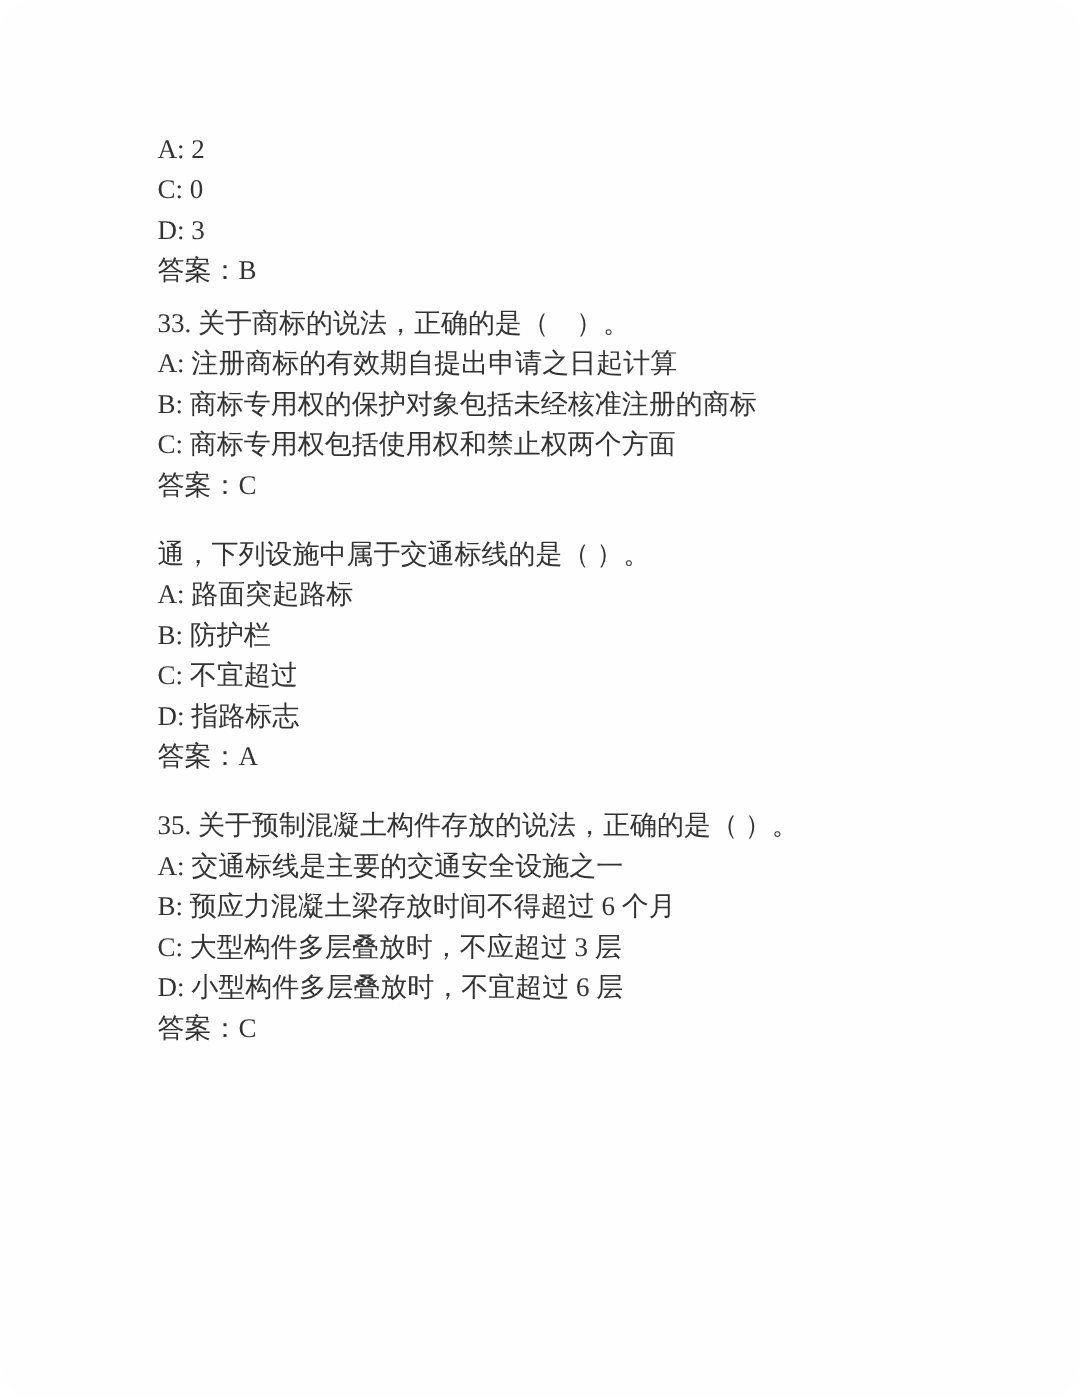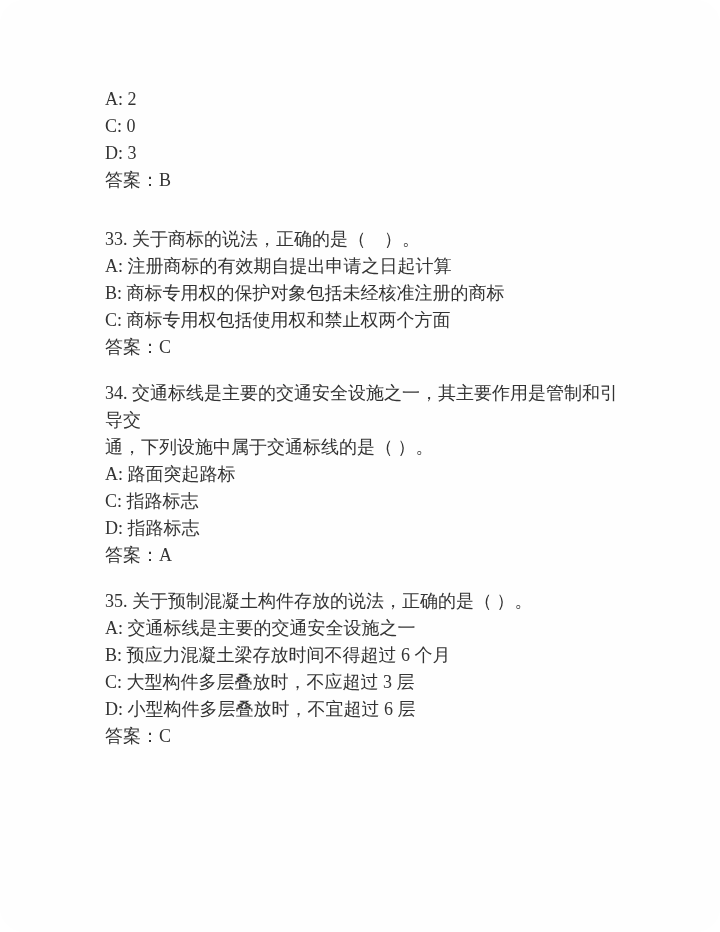--- a/index.html
+++ b/index.html
@@ -21,21 +21,21 @@
     color: #333333;
     border-radius: 24px;
   }
   .block {
     margin: 0;
   }
   .block + .block {
     margin-top: 19px;
   }
   .block-first + .block {
-    margin-top: 32px;
+    margin-top: 8px;
   }
   .line {
     white-space: pre-wrap;
     min-height: 27px;
   }
 </style>
 </head>
 <body>
 
 <div class="page">
@@ -49,24 +49,24 @@
 
   <div class="block">
     <div class="line">33. 关于商标的说法，正确的是（　）。</div>
     <div class="line">A: 注册商标的有效期自提出申请之日起计算</div>
     <div class="line">B: 商标专用权的保护对象包括未经核准注册的商标</div>
     <div class="line">C: 商标专用权包括使用权和禁止权两个方面</div>
     <div class="line">答案：C</div>
   </div>
 
   <div class="block">
-    <div class="line">34. 交通标线是主要的交通安全设施之一，其主要作用是管制和引导交</div>
     <div class="line">通，下列设施中属于交通标线的是（ ）。</div>
     <div class="line">A: 路面突起路标</div>
-    <div class="line">C: 指路标志</div>
+    <div class="line">B: 防护栏</div>
+    <div class="line">C: 不宜超过</div>
     <div class="line">D: 指路标志</div>
     <div class="line">答案：A</div>
   </div>
 
   <div class="block">
     <div class="line">35. 关于预制混凝土构件存放的说法，正确的是（ ）。</div>
     <div class="line">A: 交通标线是主要的交通安全设施之一</div>
     <div class="line">B: 预应力混凝土梁存放时间不得超过 6 个月</div>
     <div class="line">C: 大型构件多层叠放时，不应超过 3 层</div>
     <div class="line">D: 小型构件多层叠放时，不宜超过 6 层</div>

